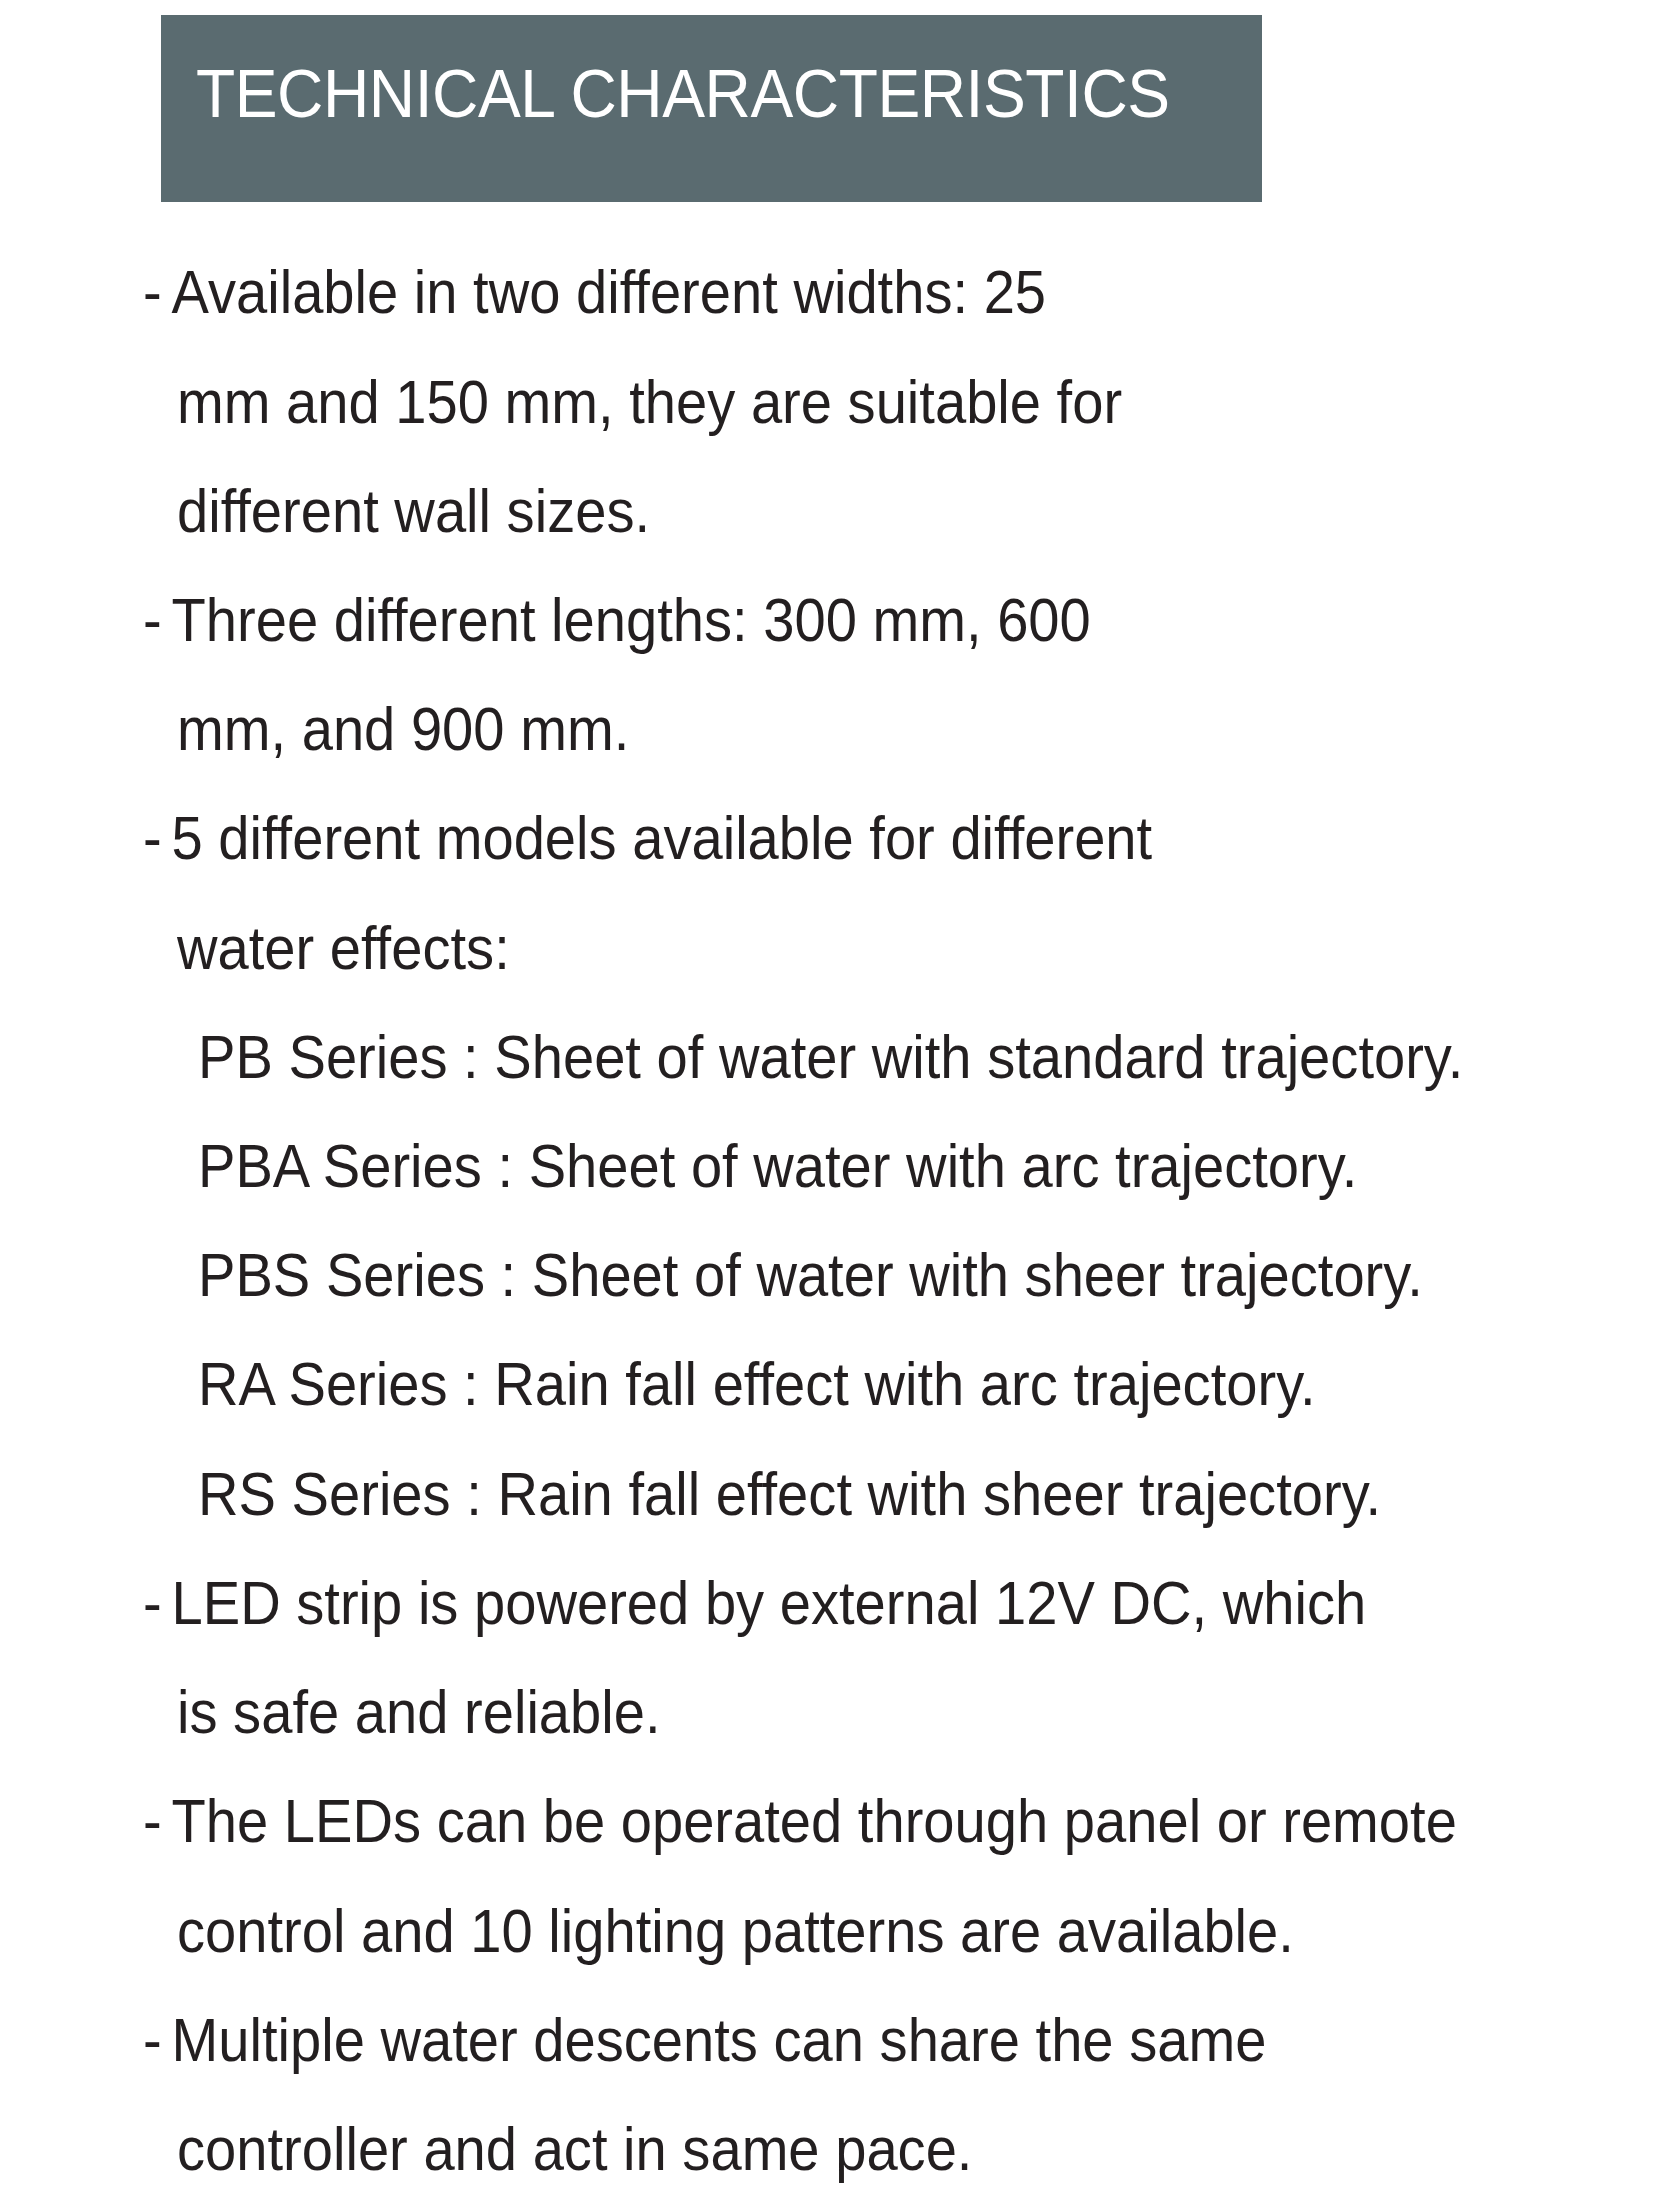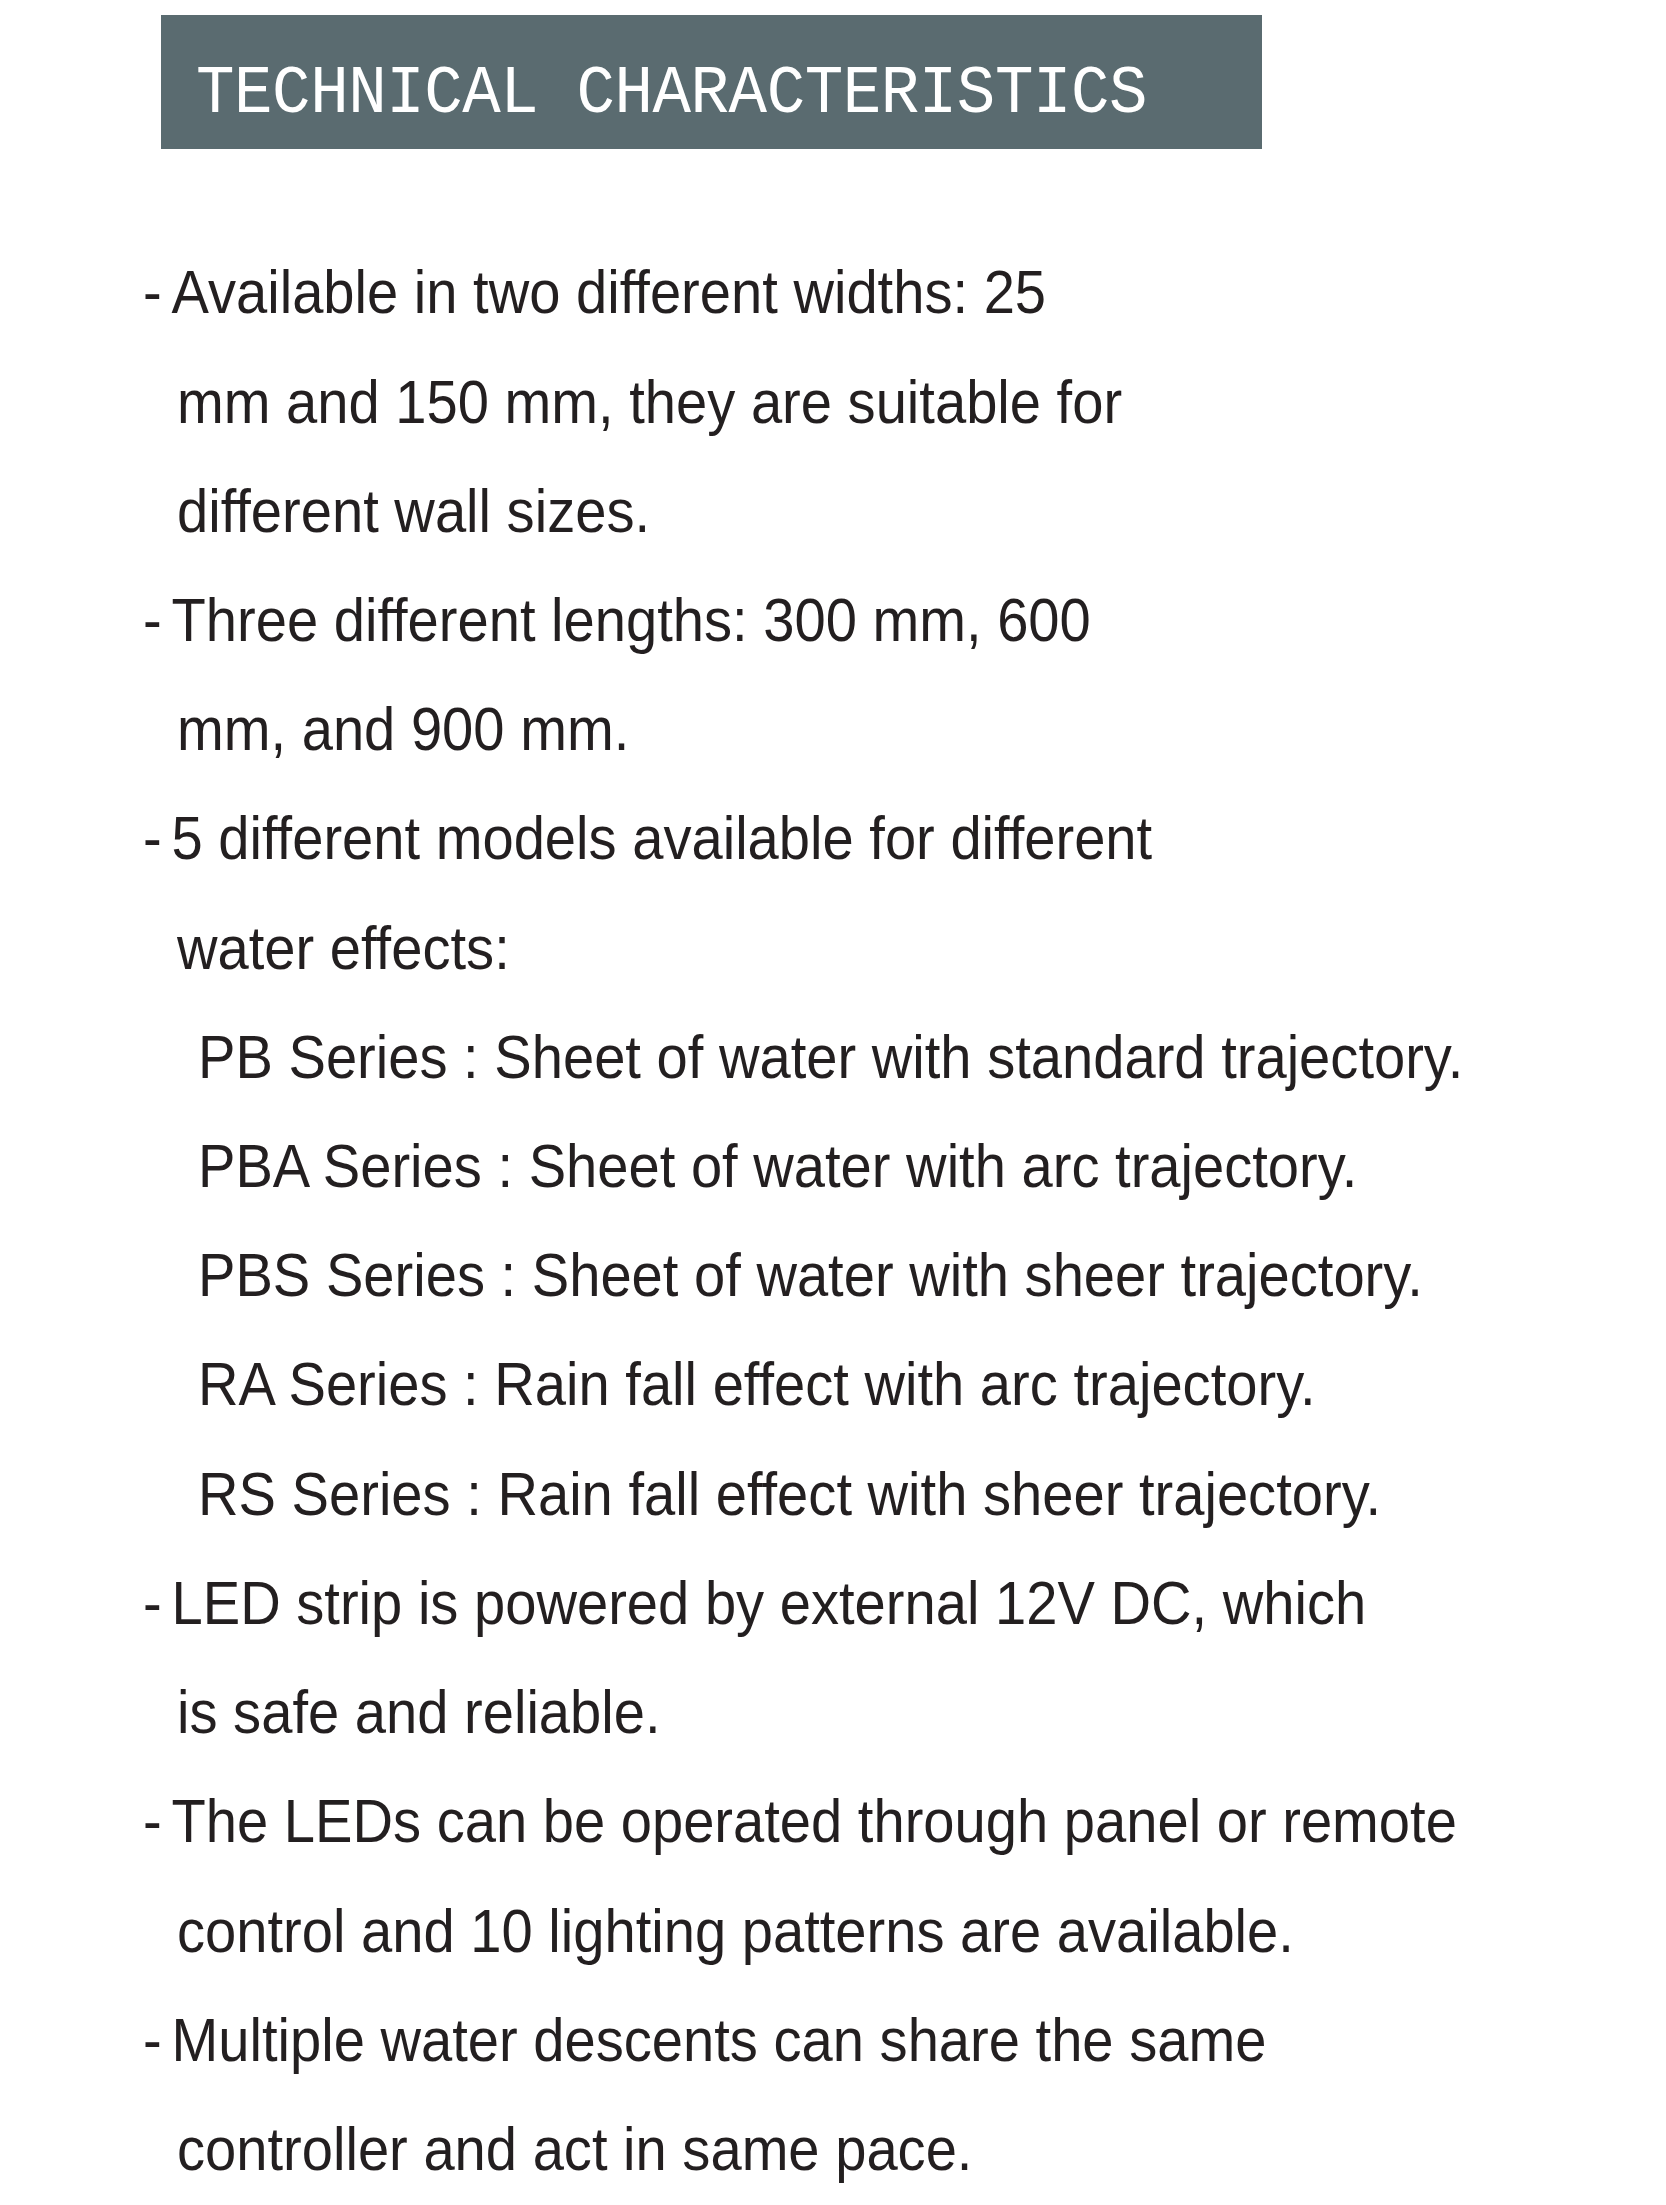--- a/index.html
+++ b/index.html
@@ -13,25 +13,24 @@
       position: relative;
       overflow: hidden;
       font-family: "Liberation Sans", "DejaVu Sans", sans-serif;
       color: #231f20;
     }
     .header-band {
       position: absolute;
       left: 161px;
       top: 15px;
       width: 1101px;
-      height: 134px;
+      height: 187px;
       background: #5a6b70;
       display: flex;
       align-items: center;
-      font-family: Liberation Mono, monospace;
     }
     .header-title {
       position: absolute;
       left: 35px;
       top: 0;
       height: 158px;
       line-height: 158px;
       font-size: 69px;
       color: #ffffff;
       letter-spacing: -0.5px;

